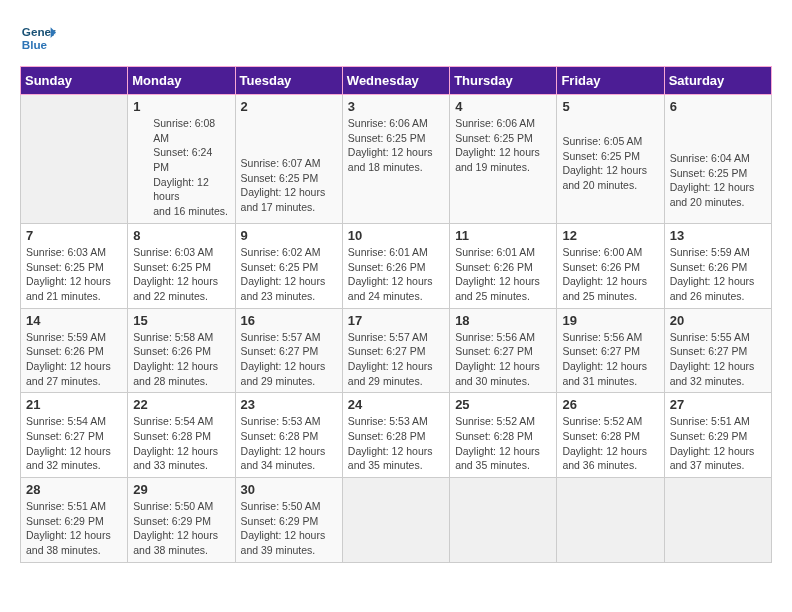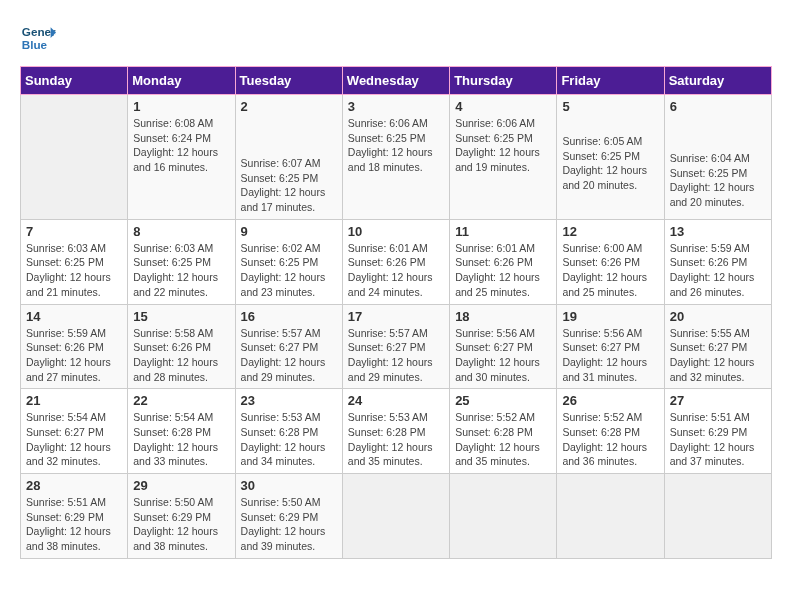--- a/index.html
+++ b/index.html
@@ -103,21 +103,21 @@
         <th>Thursday</th>
         <th>Friday</th>
         <th>Saturday</th>
       </tr>
   </thead>
   <tbody id="calendar-body">
   <tr>
         <td class="empty-cell"></td>
         <td>
           <span class="day-number">1</span>
-          <div class="day-info" style="white-space: pre-line;">Sunrise: 6:08 AM
+          <div class="day-info" style="white-space: pre-line; margin-left: 20px;">Sunrise: 6:08 AM
 Sunset: 6:24 PM
 Daylight: 12 hours
 and 16 minutes.</div>
         </td>
         <td>
           <span class="day-number">2</span>
           <div class="day-info" style="white-space: pre-line; margin-top: 42px;">Sunrise: 6:07 AM
 Sunset: 6:25 PM
 Daylight: 12 hours
 and 17 minutes.</div>

